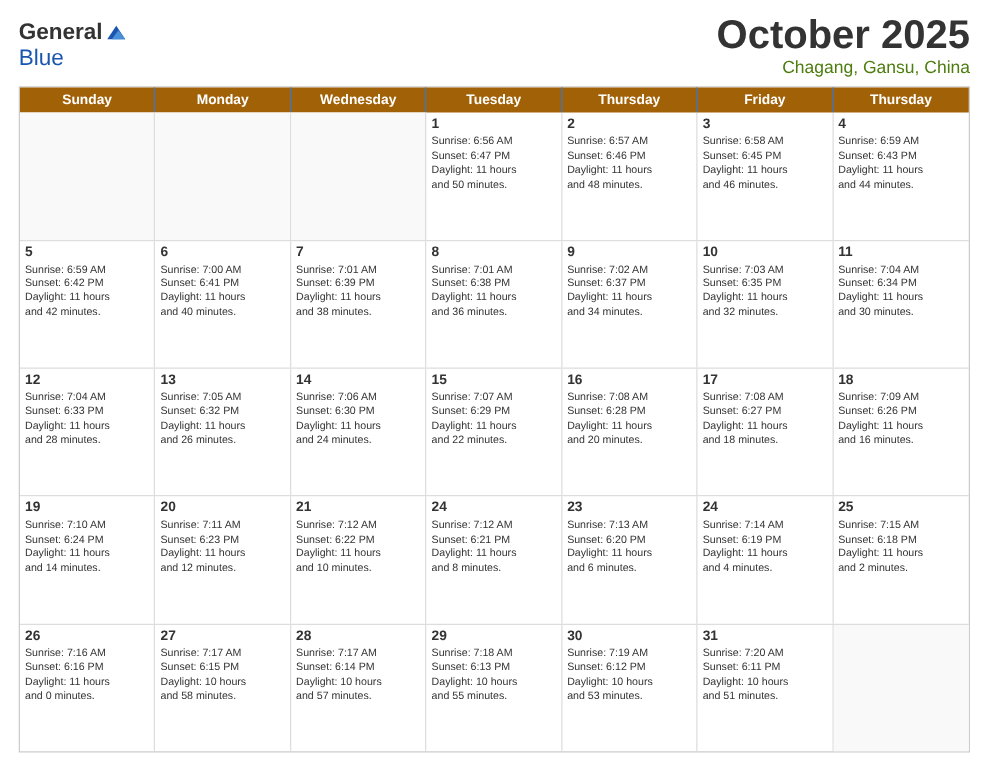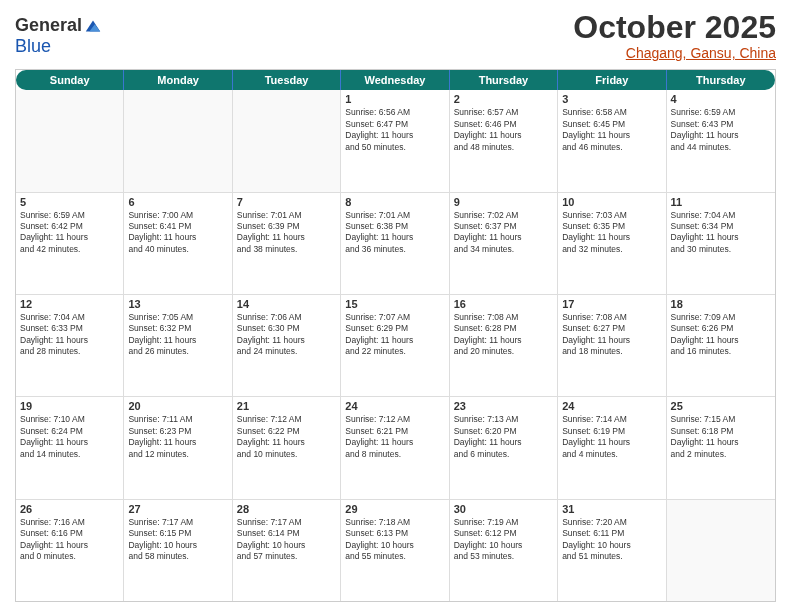--- a/index.html
+++ b/index.html
@@ -52,34 +52,32 @@
       text-align: right;
     }
     .month-title {
       font-size: 32px;
       font-weight: bold;
       color: #333;
       line-height: 1.1;
     }
     .subtitle {
       font-size: 14px;
-      color: #c2410c;
-      text-decoration: underline;
+      color: #4d7c0f;
     }
     .calendar {
       flex: 1;
       display: flex;
       flex-direction: column;
       border: 1px solid #ccc;
     }
     .cal-header-row {
       display: grid;
       grid-template-columns: repeat(7, 1fr);
-      background-color: #0f766e;
-      border-radius: 10px;
+      background-color: #a16207;
     }
     .cal-header-cell {
       color: #fff;
       font-size: 11px;
       font-weight: bold;
       text-align: center;
       padding: 4px 2px;
       border-right: 1px solid #3a76d0;
     }
     .cal-header-cell:last-child { border-right: none; }
@@ -137,22 +135,22 @@
     <div class="title-block">
       <div class="month-title">October 2025</div>
       <div class="subtitle">Chagang, Gansu, China</div>
     </div>
   </div>
 
   <div class="calendar">
     <div class="cal-header-row">
     <div class="cal-header-cell">Sunday</div>
         <div class="cal-header-cell">Monday</div>
+        <div class="cal-header-cell">Wednesday</div>
         <div class="cal-header-cell">Tuesday</div>
-        <div class="cal-header-cell">Wednesday</div>
         <div class="cal-header-cell">Thursday</div>
         <div class="cal-header-cell">Friday</div>
         <div class="cal-header-cell">Thursday</div>
       </div>
     <div class="cal-body">
     <div class="cal-week">
           <div class="cal-cell empty"></div>
           <div class="cal-cell empty"></div>
           <div class="cal-cell empty"></div>
           <div class="cal-cell">

